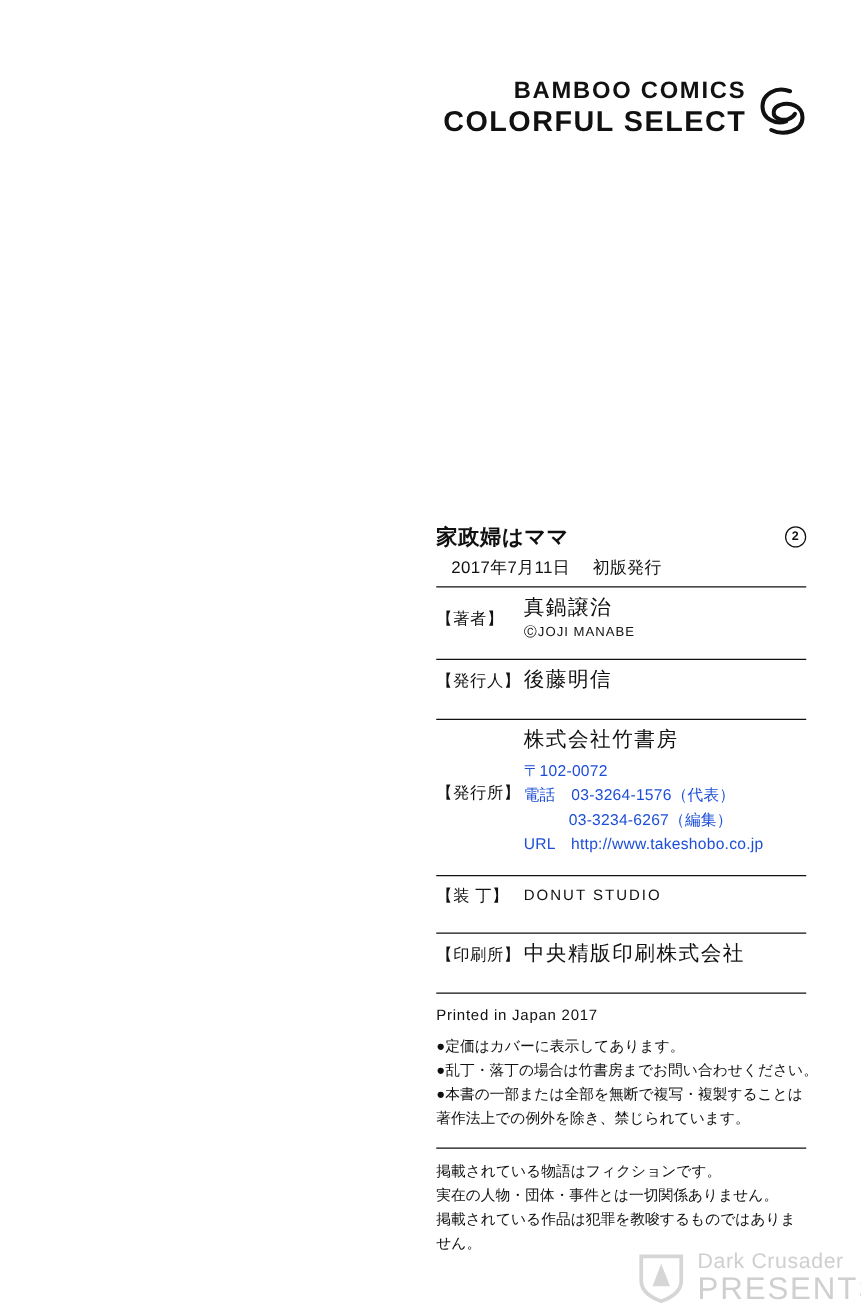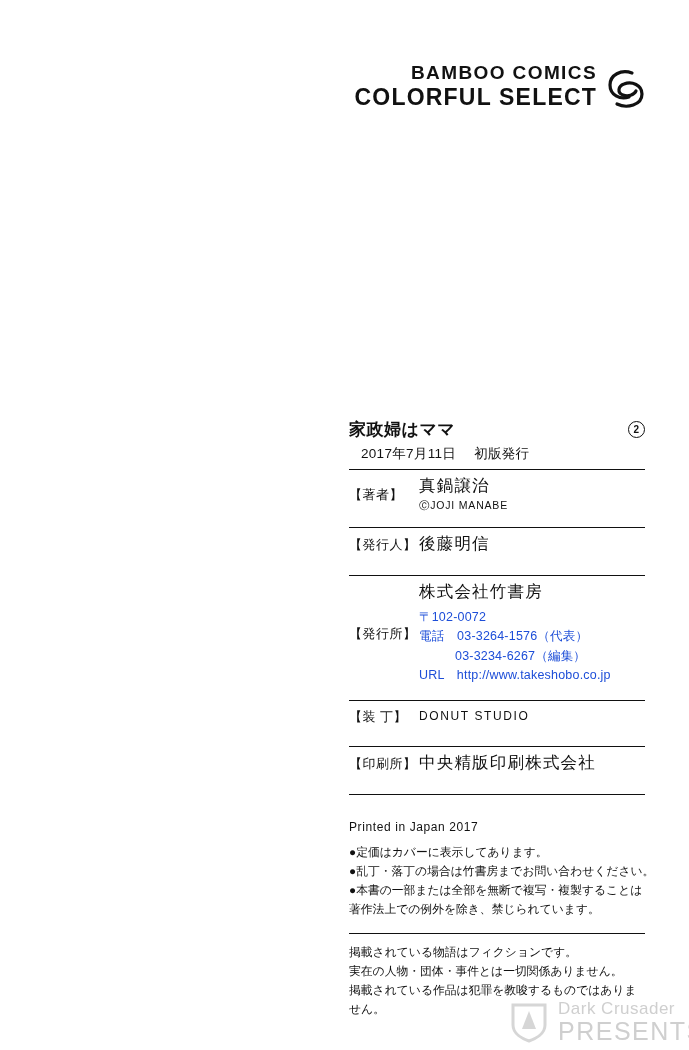--- a/index.html
+++ b/index.html
@@ -140,21 +140,21 @@
     letter-spacing: 0.2px;
     color: #1d4ed8;
   }
 
   .spacer-8 { height: 8px; }
   .spacer-14 { height: 14px; }
 
   .printed {
     font-size: 12px;
     letter-spacing: 0.6px;
-    margin-top: 25px;
+    margin-top: 10px;
     color: #111;
   }
   .notes {
     margin-top: 9px;
     font-size: 11.8px;
     line-height: 1.62;
     color: #111;
   }
   .notes div { white-space: nowrap; }
   .notes2 {

